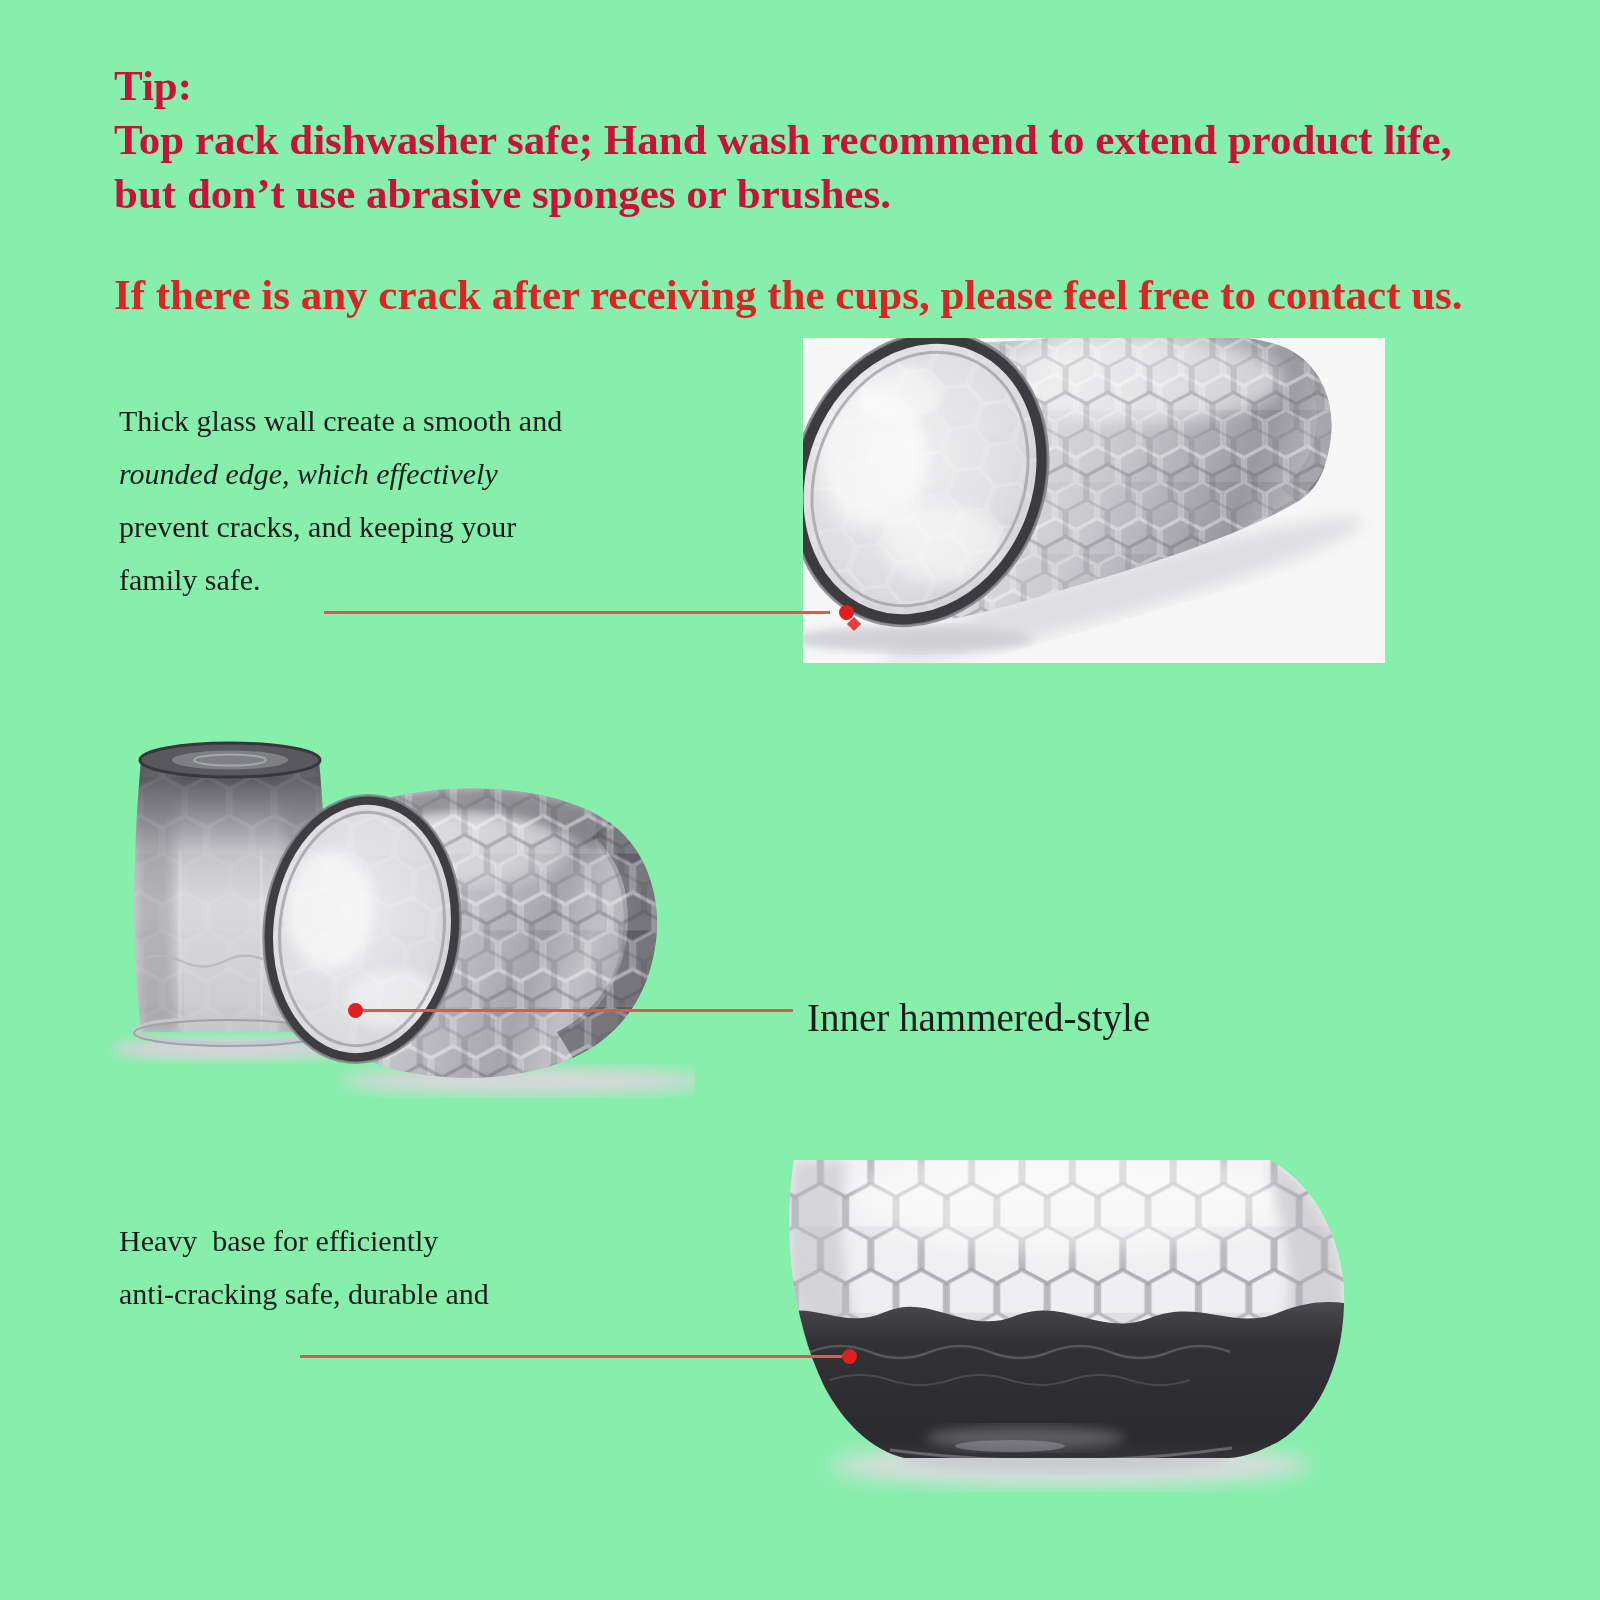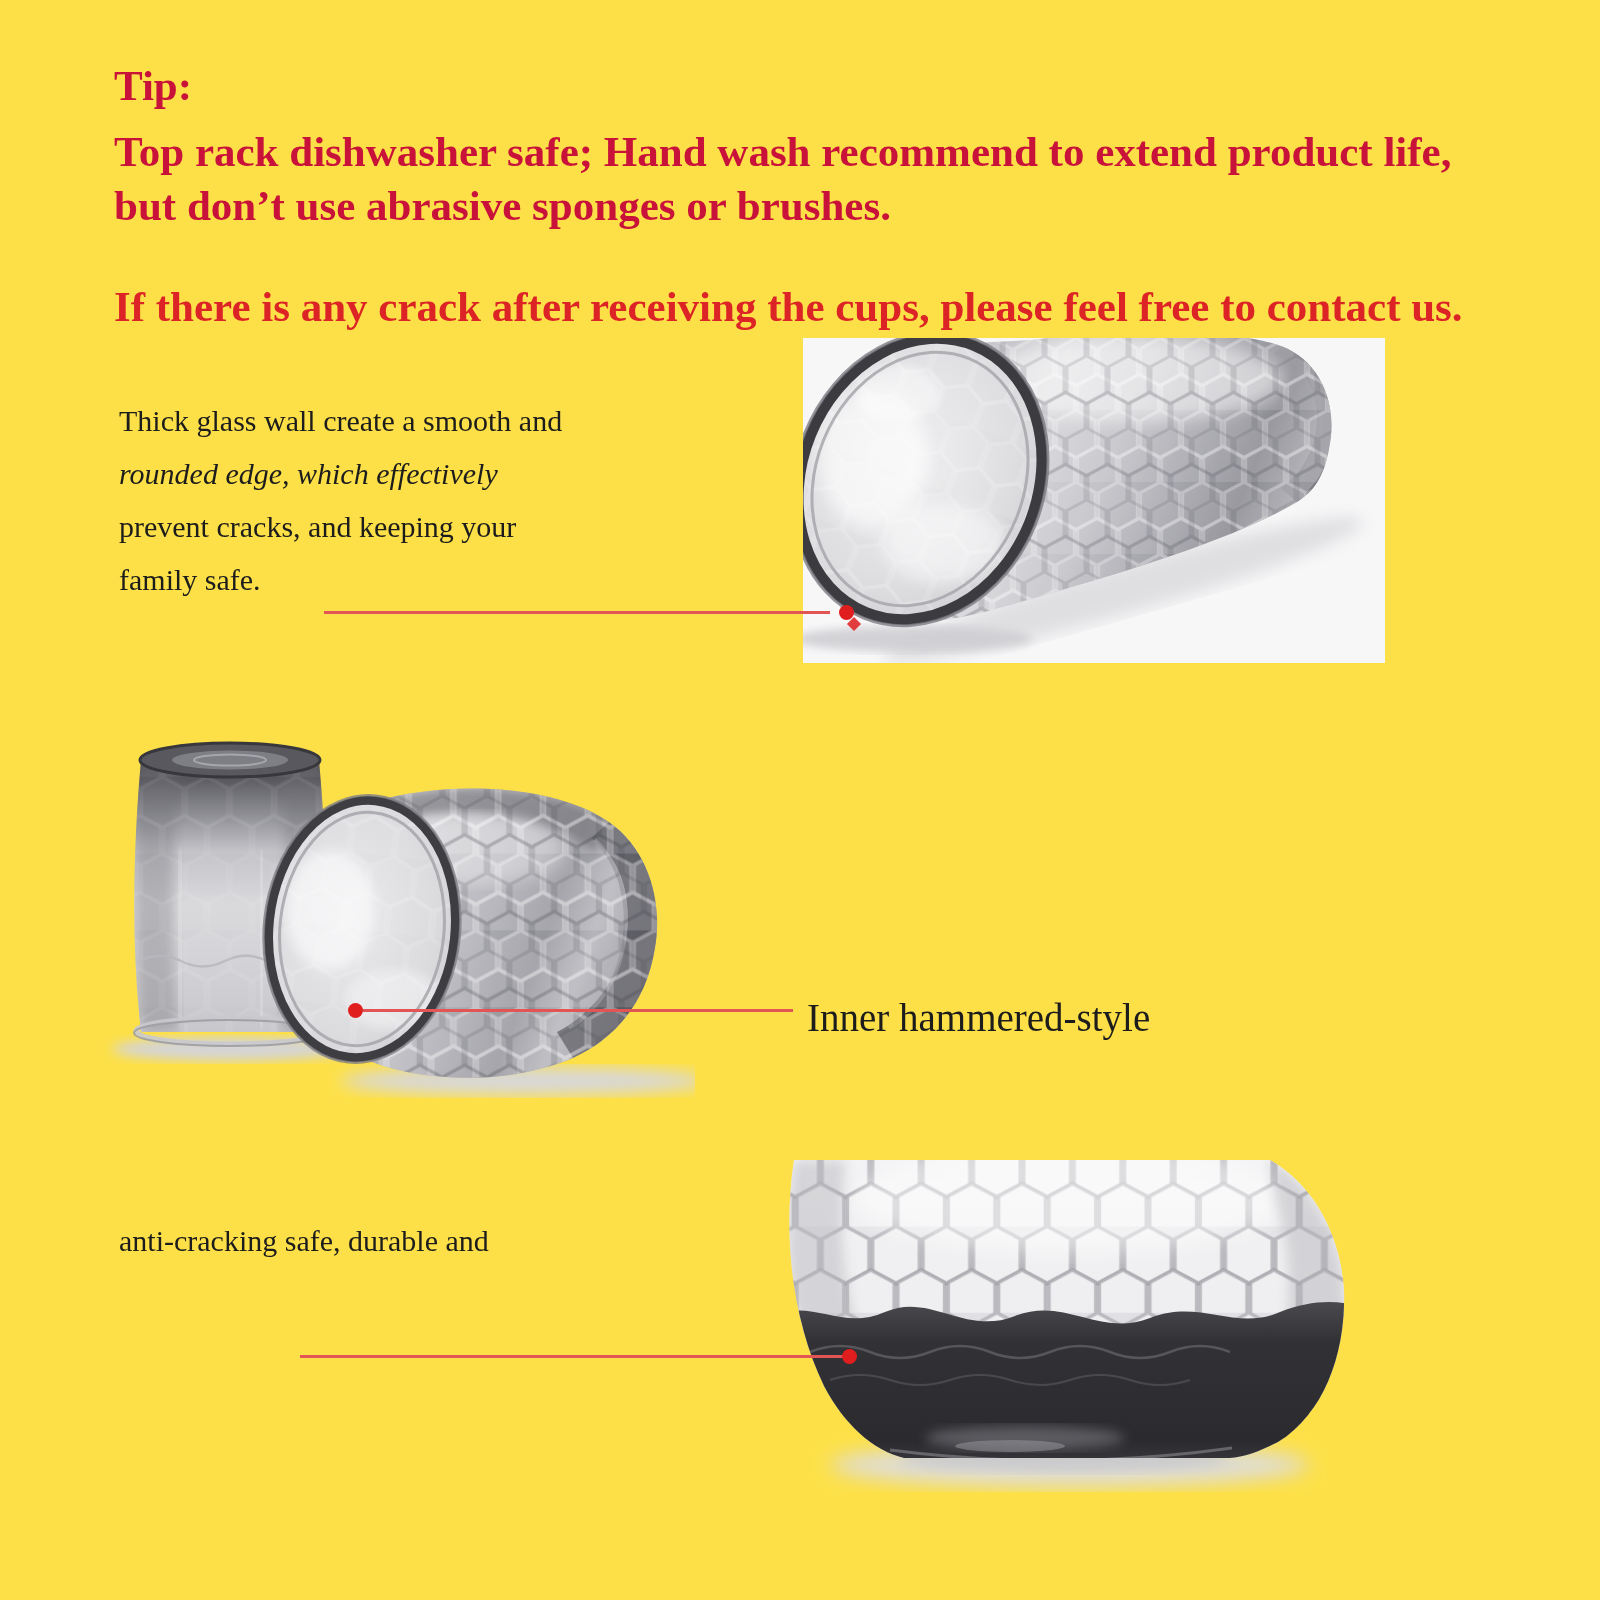--- a/index.html
+++ b/index.html
@@ -1,17 +1,17 @@
 <!DOCTYPE html>
 <html><head>
 <meta charset="utf-8">
 <style>
   html,body{margin:0;padding:0;background:#ffffff;}
   .canvas{
-    position:relative;width:1600px;height:1600px;background:#fde047;overflow:hidden;
+    position:relative;width:1600px;height:1600px;background:#86efac;overflow:hidden;
     font-family:"Liberation Serif","DejaVu Serif",serif;
   }
   
   .tip{position:absolute;left:114px;top:58px;width:1400px;z-index:3;}
   .tip-heading{font-size:43px;font-weight:700;line-height:55px;}
   .tip-line{font-size:43px;font-weight:700;line-height:54px;white-space:pre-wrap;}
   .tip-line-last{margin-top:9px;}
   
   .feature{position:absolute;z-index:3;}
   .feature-line{font-size:30px;line-height:53px;color:#1c1c1c;white-space:pre-wrap;}
@@ -37,21 +37,21 @@
   .l3{left:300px;top:1355px;width:545px;}
   .d3{left:842px;top:1349px;}
 </style>
 </head>
 <body>
 
 <div class="canvas">
 
   <section class="tip">
     <div class="tip-heading" style="color: rgb(201, 18, 58);">Tip:</div>
-    <div class="tip-line" style="color: rgb(201, 18, 58); margin-top: 12px;">Top rack dishwasher safe; Hand wash recommend to extend product life,</div>
+    <div class="tip-line" style="color: rgb(201, 18, 58);">Top rack dishwasher safe; Hand wash recommend to extend product life,</div>
     <div class="tip-line" style="color: rgb(201, 18, 58);">but don’t use abrasive sponges or brushes.</div>
     <div class="tip-line tip-line-last" style="color: rgb(220, 35, 38); margin-top: 47px;">If there is any crack after receiving the cups, please feel free to contact us.</div>
   </section>
 
   <figure class="photo photo-rim">
     <svg width="582" height="325" viewBox="0 0 582 325" xmlns="http://www.w3.org/2000/svg">
       <defs>
         <linearGradient id="a-body" x1="0" y1="0" x2="1" y2="0.25">
           <stop offset="0" stop-color="#c7c7cb"></stop>
             <stop offset=".22" stop-color="#b6b6bb"></stop>
@@ -224,20 +224,21 @@
         <ellipse cx="267" cy="229" rx="82" ry="117" transform="rotate(6 267 229)" fill="none" stroke="#a4a4aa" stroke-width="3" opacity=".85"></ellipse>
       </g>
     </svg>
   </figure>
 
   <div class="conn-dot d2" style="background: rgb(224, 30, 30);"></div>
   <div class="conn-line l2" style="background: rgb(226, 85, 85);"></div>
   <div class="callout-label lbl2" style="color: rgb(28, 28, 28);">Inner hammered-style</div>
 
   <section class="feature feature-base">
+    <div class="feature-line" style="color: rgb(28, 28, 28);">Heavy  base for efficiently</div>
     <div class="feature-line" style="color: rgb(28, 28, 28);">anti-cracking safe, durable and</div>
   </section>
 
   <div class="conn-line l3" style="background: rgb(226, 85, 85);"></div>
   <div class="conn-dot d3" style="background: rgb(224, 30, 30);"></div>
 
   <figure class="photo photo-base">
     <svg width="600" height="360" viewBox="0 0 600 360" xmlns="http://www.w3.org/2000/svg">
       <defs>
         <linearGradient id="c-lightG" x1="0" y1="0" x2="0" y2="1">

